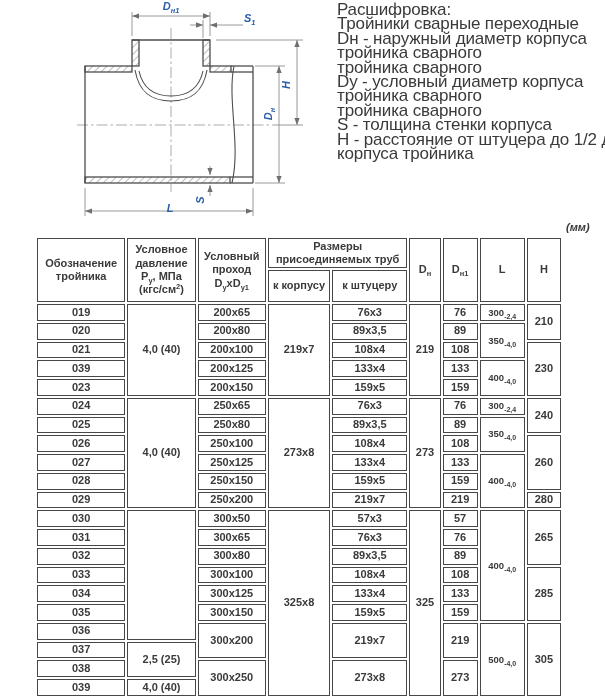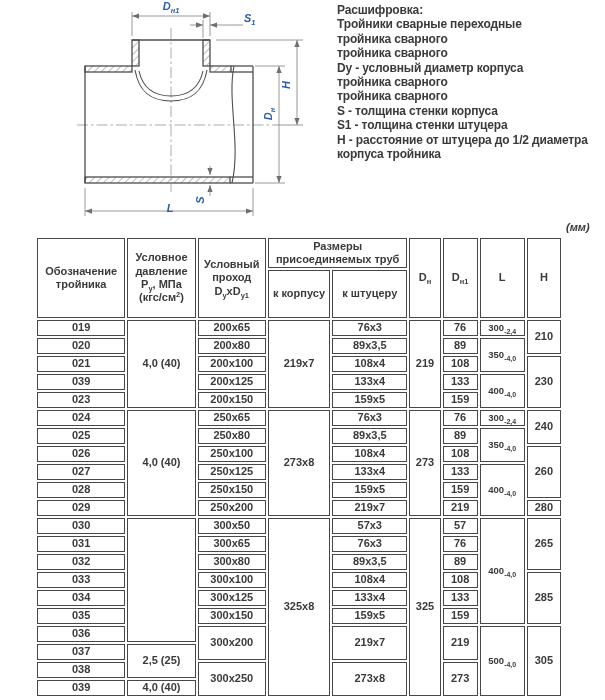--- a/index.html
+++ b/index.html
@@ -9,34 +9,34 @@
   
   #drawing-svg { position:absolute; left:38px; top:0; width:270px; height:226px; }
   .dim-label { position:absolute; color:#2a5da8; font-weight:bold; font-style:italic;
     font-size:11px; text-align:center; white-space:nowrap; }
   .rot { transform:rotate(-90deg); transform-origin:center center; }
   sub { font-size:0.68em; vertical-align:-0.4em; line-height:0; }
   sup { font-size:0.68em; vertical-align:0.5em; line-height:0; }
 
   
   #legend { position:absolute; left:337px; top:3px; width:266px;
-    font-size:12px; font-weight:bold; line-height:14.4px; letter-spacing:-0.15px; }
+    font-size:17px; font-weight:normal; line-height:14.4px; letter-spacing:-0.15px; }
   #legend div { white-space:nowrap; }
 
   
   #unit-note { position:absolute; left:566px; top:221px; font-size:11px; font-weight:bold;font-style:italic; }
 
   
   #spec-table { position:absolute; left:35px; top:236px; width:528px; height:462px;
     border-collapse:separate; border-spacing:2px; table-layout:fixed; }
   #spec-table th, #spec-table td { border:1.5px solid #474747; background:#fff;
     text-align:center; vertical-align:middle; font-size:11px; font-weight:bold;
     padding:0 1px; line-height:1.22; color:#3a3a3a; }
   #spec-table thead tr:first-child th { height:30px; }
-  #spec-table thead tr:last-child th { height:48px; }
+  #spec-table thead tr:last-child th { height:32px; }
   #spec-table td.tol { font-size:9.5px; }
   #spec-table td.tol sub { font-size:7px; }
 </style>
 </head>
 <body>
 
 <svg id="drawing-svg" viewBox="0 0 270 226" xmlns="http://www.w3.org/2000/svg">
   <defs>
     <marker id="arr" markerWidth="9" markerHeight="8" refX="8" refY="3" orient="auto">
       <path d="M0,0 L8,3 L0,6 Z" fill="#6f6f6f"></path>
@@ -106,27 +106,27 @@
 <div class="dim-label" style="left:151px; top:0px; width:40px;">D<sub>н1</sub></div>
 <div class="dim-label" style="left:212px; top:12px;padding-left:32px;">S<sub>1</sub></div>
 <div class="dim-label rot" style="left:279px; top:79px; width:14px;">H</div>
 <div class="dim-label rot" style="left:255px; top:108px; width:26px;">D<sub>н</sub></div>
 <div class="dim-label rot" style="left:194px; top:194px; width:12px;">S</div>
 <div class="dim-label" style="left:150px; top:202px; width:40px;">L</div>
 
 <div id="legend">
     <div>Расшифровка:</div>
     <div>Тройники сварные переходные</div>
+    <div>Dн - наружный диаметр корпуса</div>
     <div>тройника сварного</div>
     <div>тройника сварного</div>
     <div>Dу - условный диаметр корпуса</div>
     <div>тройника сварного</div>
     <div>тройника сварного</div>
     <div>S - толщина стенки корпуса</div>
-    <div>S1 - толщина стенки штуцера</div>
     <div>H - расстояние от штуцера до 1/2 диаметра</div>
     <div>корпуса тройника</div>
   </div>
 
 <div id="unit-note">(мм)</div>
 
 <table id="spec-table">
   <colgroup>
     <col style="width:88px">
       <col style="width:68px">

